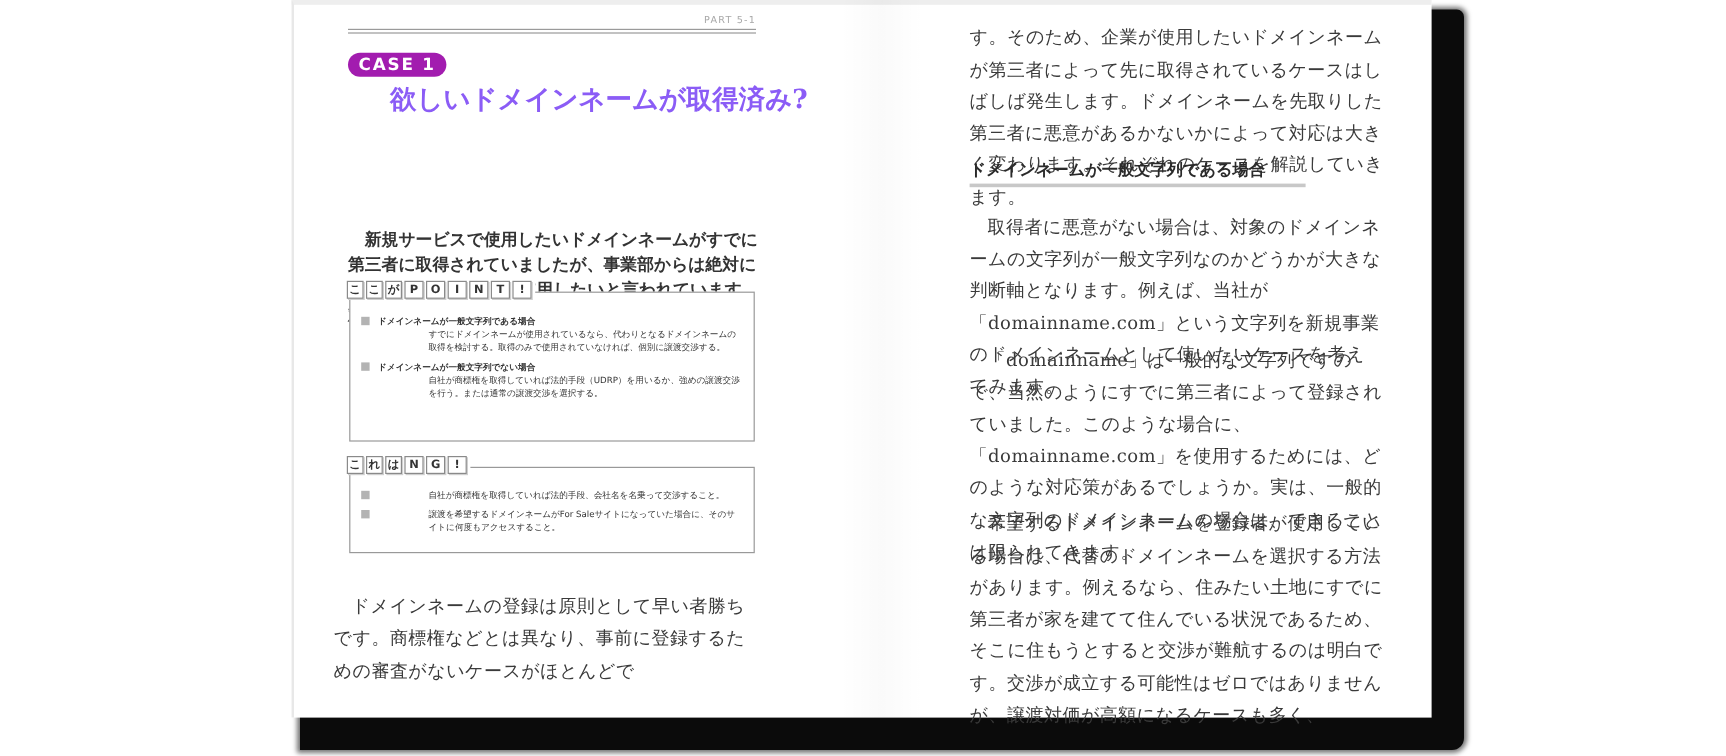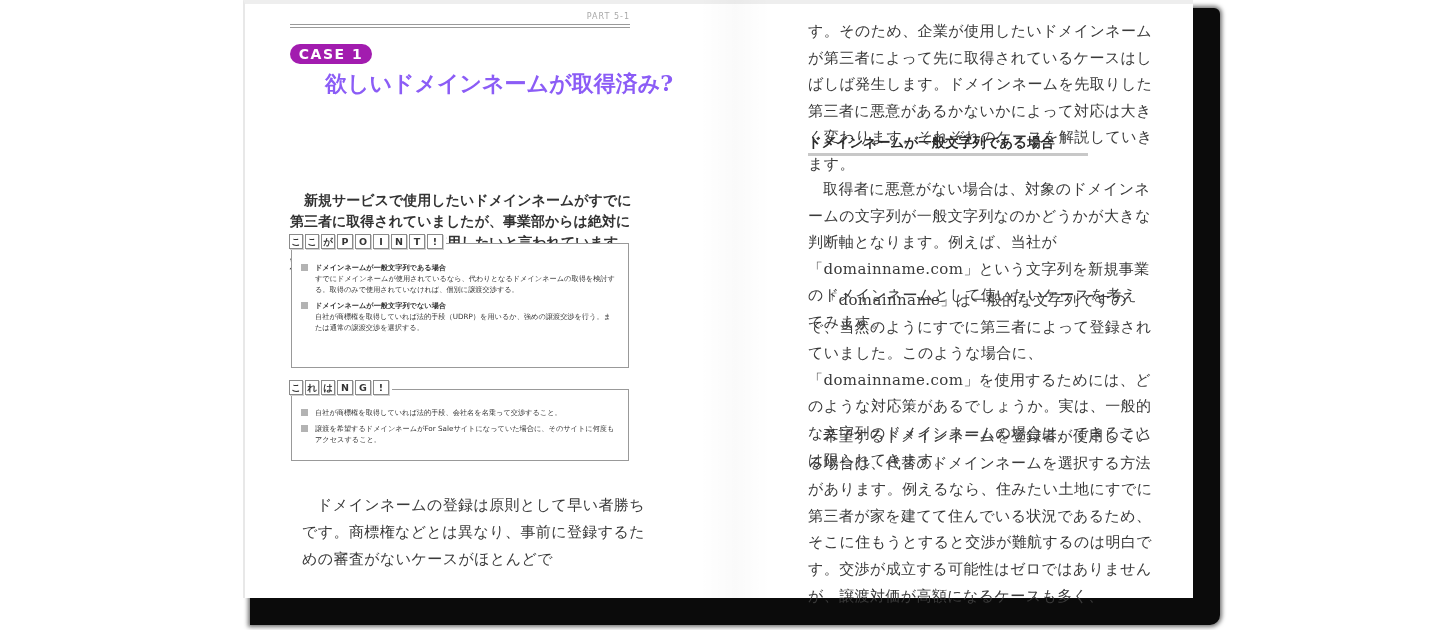--- a/index.html
+++ b/index.html
@@ -66,26 +66,26 @@
     text-align: center; color: #333; background: #fff; font-weight: bold;
     box-shadow: 1px 1px 0 #cfcfcf;
   }
   .tab.wide { width: 16px; }
   .box-list { position: absolute; left: 9px; top: 18px; right: 10px; margin: 0; padding: 0; list-style: none; }
   .box.ng .box-list { top: 17px; }
   .box-item { position: relative; padding-left: 14px; margin-bottom: 5px;
     font-family: "DejaVu Sans", sans-serif; font-size: 7.2px; line-height: 11px; color: #333; }
   .box-item .sq { position: absolute; left: 0; top: 2px; width: 7px; height: 7px; background: #b3b3b3; }
   .box-item .head { font-weight: bold; display: block; }
-  .box-item .body { display: block; }
+  .box-item .body { display: block; margin-left: 42px; }
   .body-text {
     position: absolute; font-family: "DejaVu Serif", serif; font-size: 15px;
     color: #3a3a3a; letter-spacing: 0.4px;
   }
-  .left-body { left: 302px; top: 492px; width: 345px; line-height: 27px; }
+  .left-body { left: 278px; top: 492px; width: 345px; line-height: 27px; }
   .right-col { left: 808px; width: 345px; line-height: 26.6px; }
   .indent { text-indent: 1em; }
   .rp1 { top: 18px; }
   .section-heading {
     position: absolute; left: 808px; top: 131px; width: 280px;
     font-family: "DejaVu Serif", serif; font-weight: bold; font-size: 13.5px;
     line-height: 22px; color: #2a2a2a;
     border-bottom: 3px solid #c8c8c8; padding-bottom: 0px;
   }
   .rp2 { top: 176px; }

